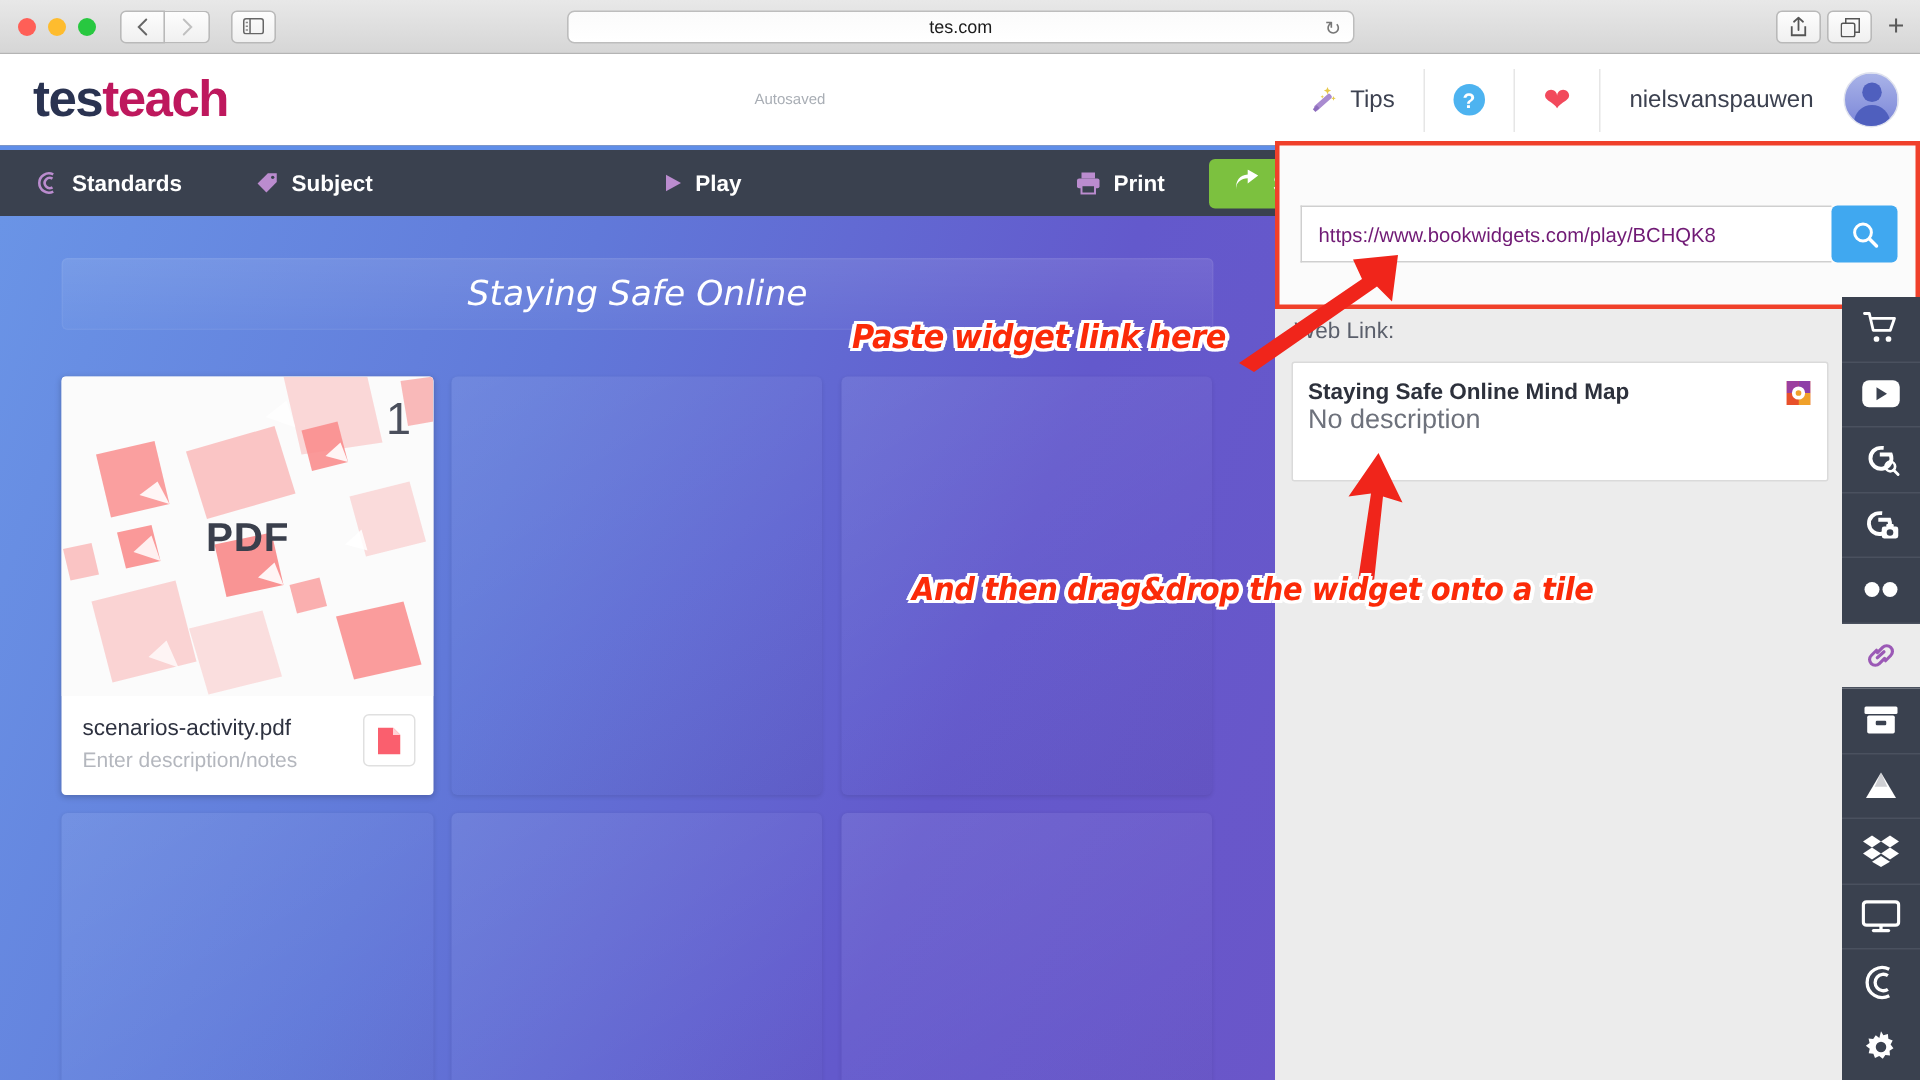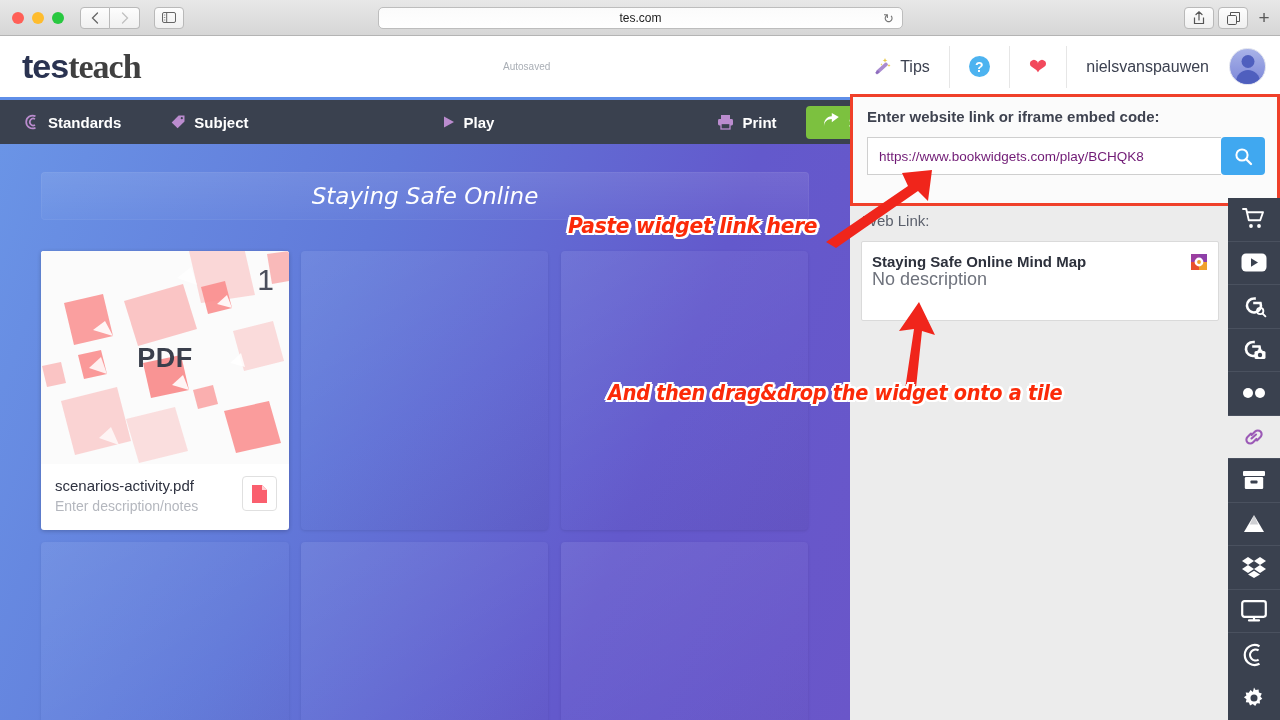--- a/index.html
+++ b/index.html
@@ -58,21 +58,21 @@
   .plusbtn { width: 24px; height: 22px; display:flex; align-items:center; justify-content:center;
     font-size: 19px; color: #5a5a5a; font-weight: 300; }
 
   
   .app-header {
     position: absolute; left: 0; top: 36px; width: 1280px; height: 61px;
     background: #fff; display: flex; align-items: center;
   }
   .logo { margin-left: 22px; font-size: 34px; font-weight: bold; letter-spacing: -1px; }
   .logo .tes { color: #2a3351; }
-  .logo .teach { color: #404040; font-family: Liberation Serif, serif; }
+  .logo .teach { color: #be185d; }
   .autosaved { position: absolute; left: 503px; font-size: 10px; color: #a9aeb5; }
   .hdr-right { position: absolute; right: 0; top: 0; height: 61px; display: flex; align-items: center; }
   .hdr-item {
     height: 42px; display: flex; align-items: center; gap: 8px;
     padding: 0 19px; border-left: 1px solid #e6e6e6;
     font-size: 16px; color: #3c4150; text-align: center;
   }
   .hdr-item:first-child { border-left: none; }
   .hdr-item.user { border-left: 1px solid #e6e6e6; padding-right: 14px; }
   .avatar {
@@ -435,21 +435,20 @@
         <path d="M8 8h8v8H8z" fill="#f0a12a"></path>
         <path d="M0 8h8v8H0z" fill="#e8502a"></path>
         <path d="M8 0h8v8H8z" fill="#8e3fa8"></path>
         <circle cx="8" cy="8" r="4.4" fill="#ffffff"></circle>
         <circle cx="8" cy="8" r="1.9" fill="#f0a12a"></circle>
       </svg>
     </span>
   </div>
 
   <div class="link-box">
-    <div class="link-label">Enter website link or iframe embed code:</div>
     <div class="link-input-wrap">
       <input class="link-input" type="text" value="https://www.bookwidgets.com/play/BCHQK8" style="">
       <div class="link-search-btn">
         <svg width="19" height="19" viewBox="0 0 19 19">
           <circle cx="8" cy="8" r="5.6" fill="none" stroke="#fff" stroke-width="2"></circle>
           <line x1="12.2" y1="12.2" x2="17" y2="17" stroke="#fff" stroke-width="2.3" stroke-linecap="round"></line>
         </svg>
       </div>
     </div>
   </div>

